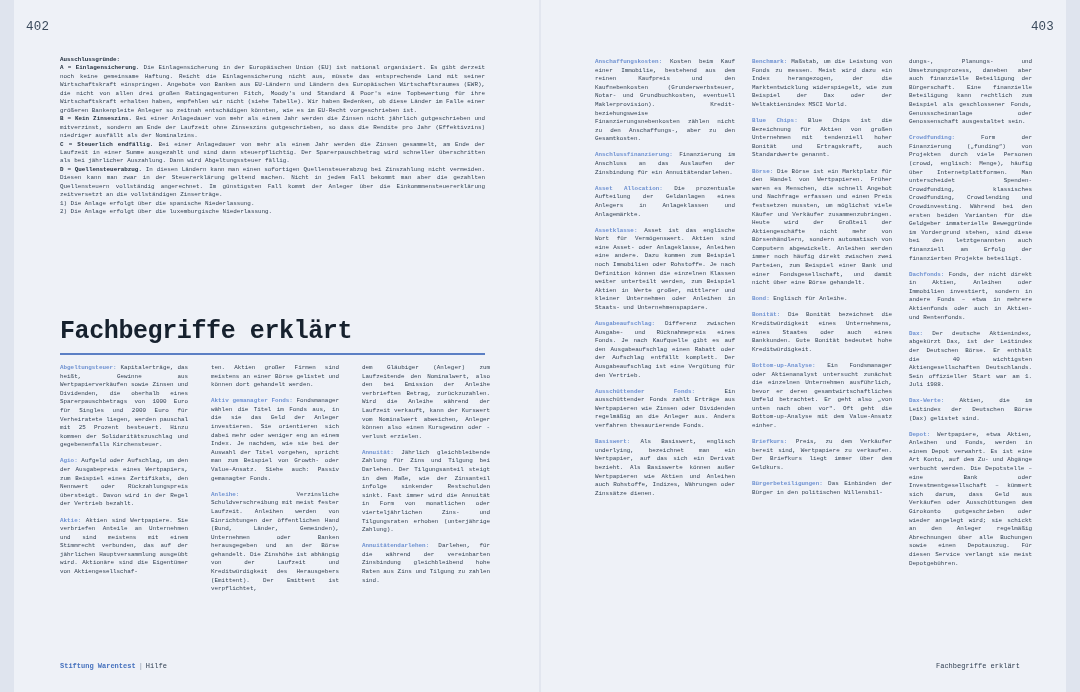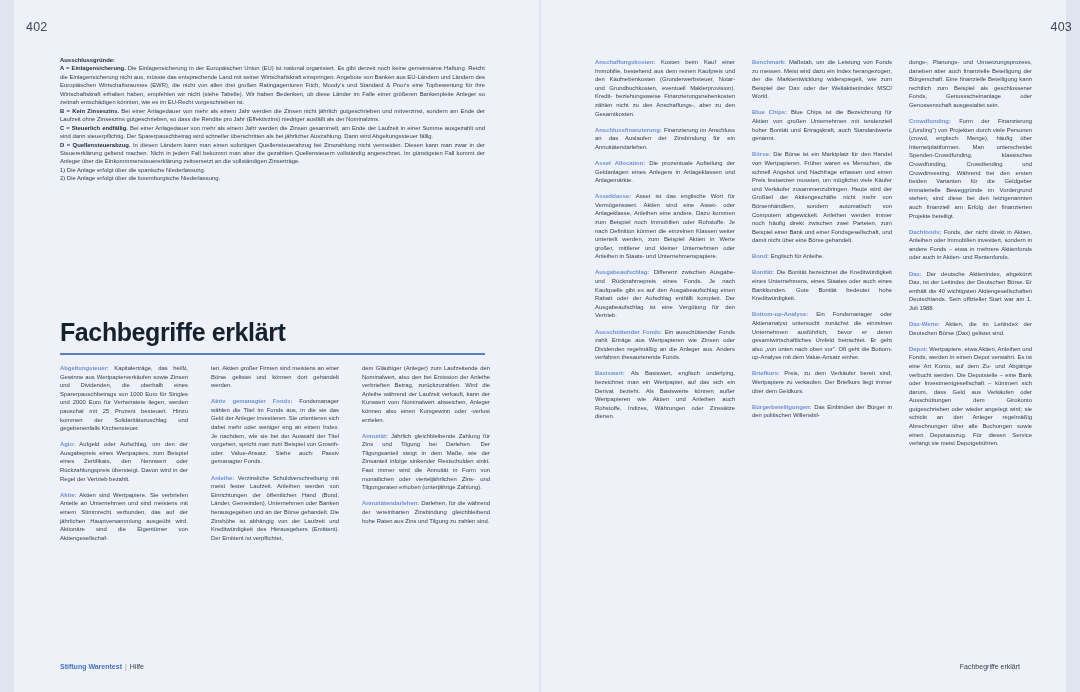--- a/index.html
+++ b/index.html
@@ -3,21 +3,21 @@
 <meta charset="utf-8">
 <style>
   html,body{margin:0;padding:0;}
   body{
     width:1080px;height:692px;
     background:#eef1f7;
     font-family:"Liberation Sans", sans-serif;
     color:#2b3a4a;
     overflow:hidden;
   }
-  .spread{position:relative;width:1080px;height:692px;display:flex;}
+  .spread{position:relative;width:1080px;height:692px;display:flex;font-family:Liberation Mono, monospace;}
   .page{position:relative;height:692px;background:#eef1f7;box-sizing:border-box;}
   .page-left{width:540px;}
   .page-right{width:540px;}
   
   .edge-strip{
     position:absolute;left:0;top:0;width:14px;height:692px;
     background:#dfe4ee;
   }
   .edge-strip-right{
     position:absolute;right:0;top:0;width:14px;height:692px;
@@ -25,21 +25,21 @@
   }
   .gutter{
     position:absolute;left:539px;top:0;width:2px;height:692px;
     background:#e2e6ef;
   }
   .folio{
     position:absolute;top:20px;
     font-size:12.5px;color:#3a4a5c;letter-spacing:.2px;
   }
   .folio-left{left:26px;}
-  .folio-right{right:8px;}
+  .folio-right{right:26px;}
 
   .content{position:absolute;}
 
   
   .topblock{
     left:60px;top:56px;width:425px;
   }
   .topblock p{
     margin:0 0 0 0;
     font-size:5.9px;line-height:8.45px;

